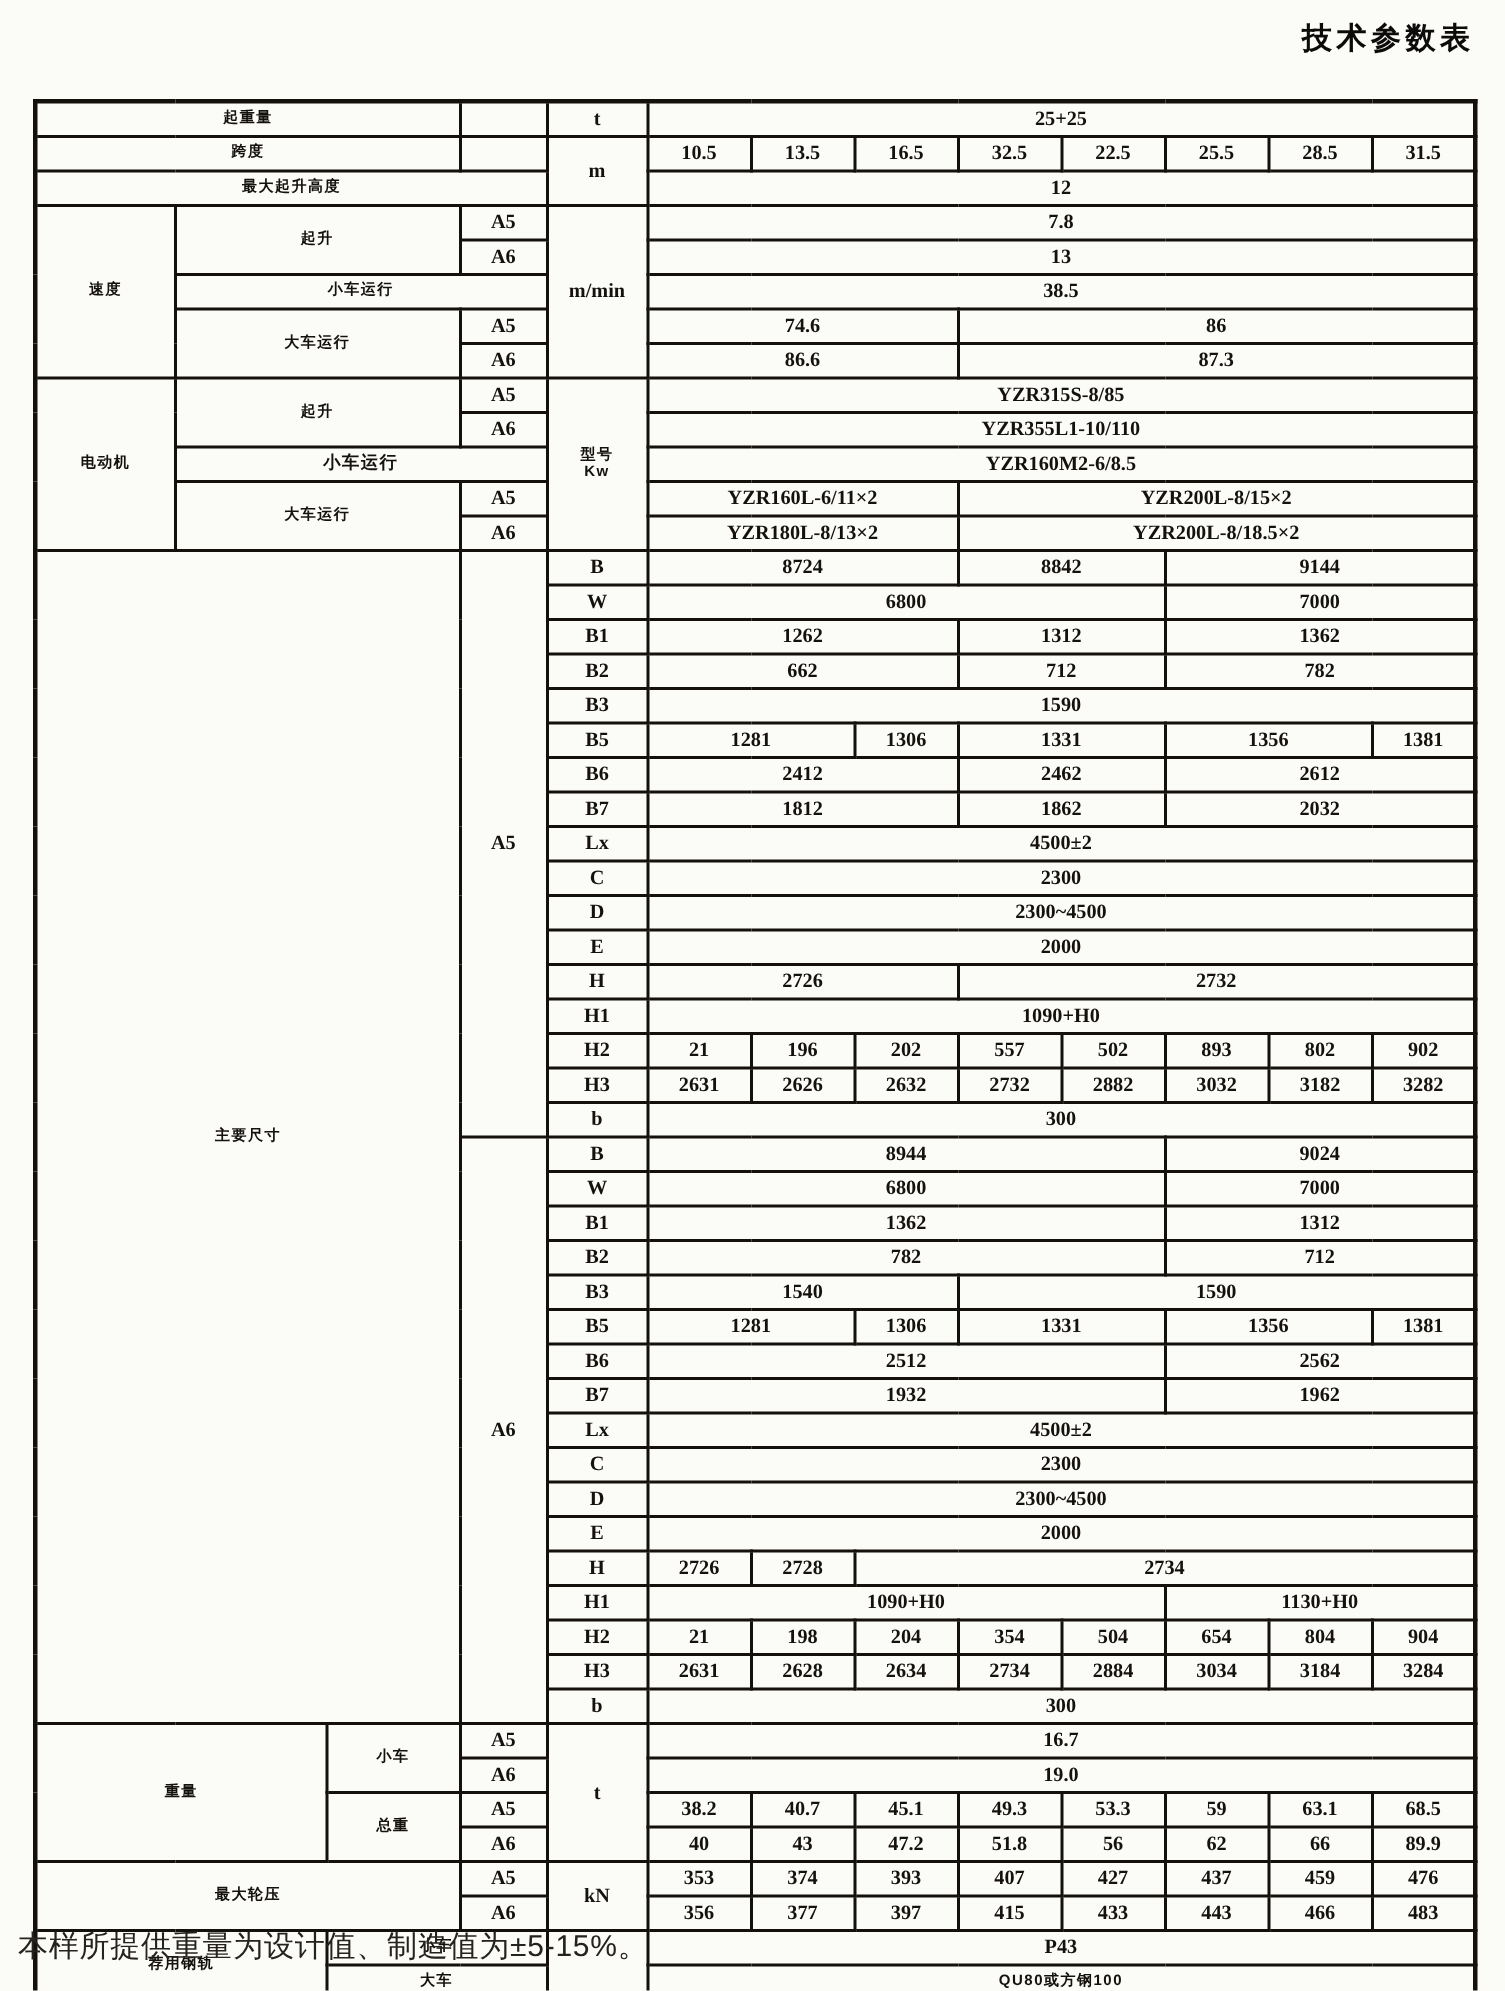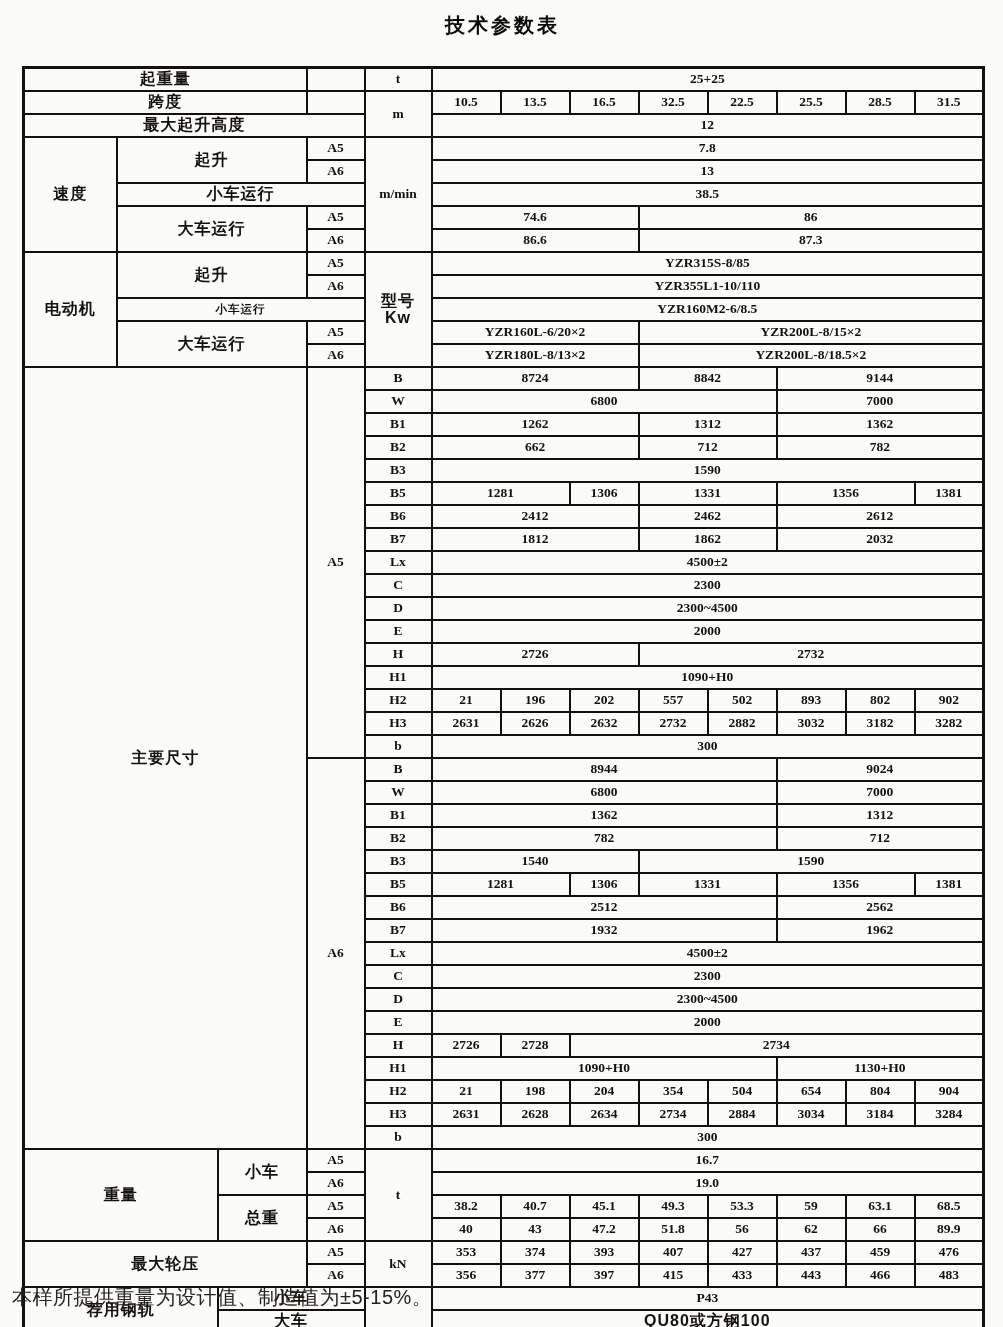--- a/index.html
+++ b/index.html
@@ -6,21 +6,21 @@
   body{
     width:1003px;height:1327px;
     background:#fbfbf8;
     color:#15120e;
     font-family:"Liberation Sans","DejaVu Sans",sans-serif;
     position:relative;
     -webkit-font-smoothing:antialiased;
   }
   .page-title{
     position:absolute;top:12px;left:22px;width:961px;
-    text-align:center;
+    text-align:right;
     font-size:20px;font-weight:bold;
     letter-spacing:3px;
     color:#0d0b09;
   }
   table.params{
     position:absolute;left:22px;top:66px;
     width:961px;
     border-collapse:collapse;
     table-layout:fixed;
     border:3px solid #14110d;
@@ -35,21 +35,21 @@
     line-height:1.05;
   }
   td.num{
     font-family:"Liberation Serif","DejaVu Serif",serif;
     font-weight:bold;
     font-size:13.5px;
   }
   td.lab{
     font-family:"Liberation Sans","DejaVu Sans",sans-serif;
     font-weight:bold;
-    font-size:16px;
+    font-size:10px;
     letter-spacing:1px;
     white-space:pre-line;
   }
   td.labs{
     font-family:"Liberation Sans","DejaVu Sans",sans-serif;
     font-weight:bold;
     font-size:11.5px;
     letter-spacing:1px;
   }
   .footer-note{
@@ -143,21 +143,21 @@
         <td class="num">A6</td>
         <td colspan="8" class="num">YZR355L1-10/110</td>
       </tr>
       <tr>
         <td colspan="3" class="labs">小车运行</td>
         <td colspan="8" class="num">YZR160M2-6/8.5</td>
       </tr>
       <tr>
         <td colspan="2" rowspan="2" class="lab">大车运行</td>
         <td class="num">A5</td>
-        <td colspan="3" class="num">YZR160L-6/20×2</td>
+        <td colspan="3" class="num">YZR160L-6/11×2</td>
         <td colspan="5" class="num">YZR200L-8/15×2</td>
       </tr>
       <tr>
         <td class="num">A6</td>
         <td colspan="3" class="num">YZR180L-8/13×2</td>
         <td colspan="5" class="num">YZR200L-8/18.5×2</td>
       </tr>
       <tr>
         <td colspan="3" rowspan="34" class="lab">主要尺寸</td>
         <td rowspan="17" class="num">A5</td>

